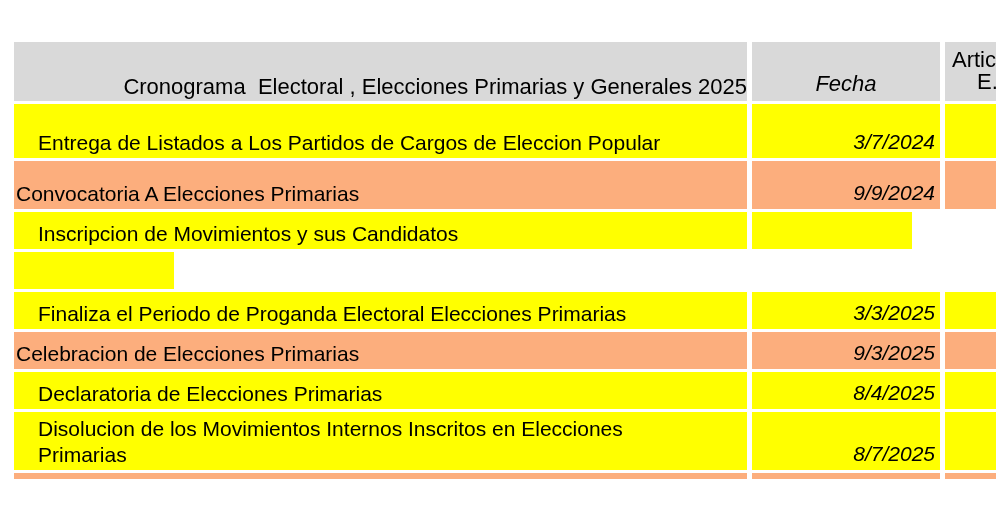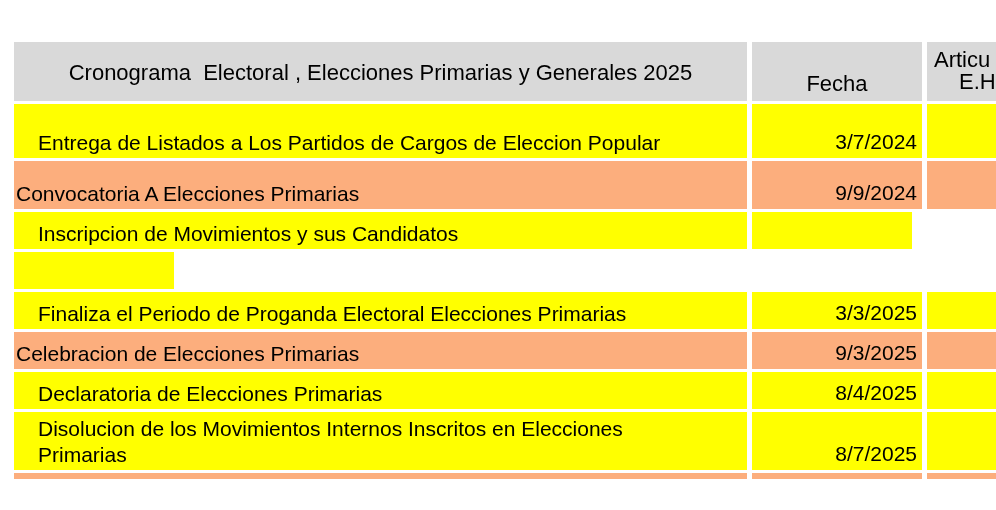--- a/index.html
+++ b/index.html
@@ -24,21 +24,21 @@
     display: flex;
     gap: 5px;
   }
   .cell {
     box-sizing: border-box;
     font-size: 21px;
     line-height: 26px;
     overflow: hidden;
   }
   .col-activity { width: 733px; }
-  .col-date     { width: 170px; }
+  .col-date     { width: 188px; font-style: italic; }
   .col-extra    { width: 160px; }
 
   
   .sheet > .row:nth-child(1)  { height: 59px; }
   .sheet > .row:nth-child(2)  { height: 54px; }
   .sheet > .row:nth-child(3)  { height: 48px; }
   .sheet > .row:nth-child(4)  { height: 37px; }
   .sheet > .row:nth-child(5)  { height: 37px; }
   .sheet > .row:nth-child(6)  { height: 37px; }
   .sheet > .row:nth-child(7)  { height: 37px; }
@@ -63,22 +63,22 @@
     align-items: flex-end;
     justify-content: flex-end;
     padding: 0 5px 3px 0;
   }
 
   
   .header-row .cell { background: var(--gray); }
   .header-activity {
     display: flex;
     align-items: flex-end;
-    justify-content: center;
-    padding-bottom: 15px;
+    justify-content: flex-end;
+    padding-bottom: 1px;
     font-size: 22px;
     white-space: pre;
   }
   .header-date {
     display: flex;
     align-items: flex-end;
     justify-content: center;
     padding-bottom: 4px;
     font-size: 22px;
   }

